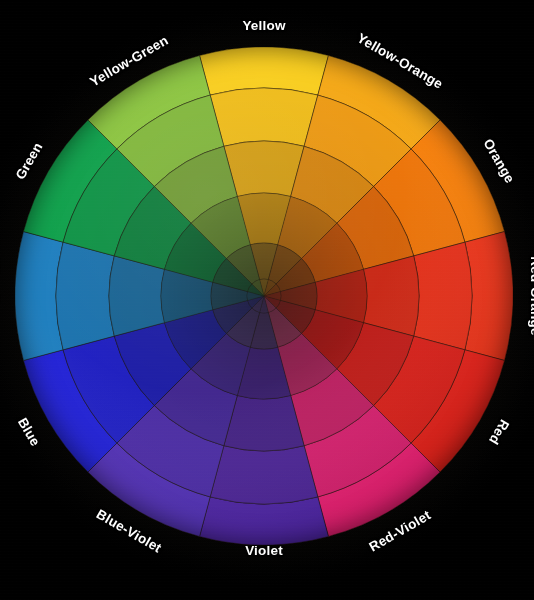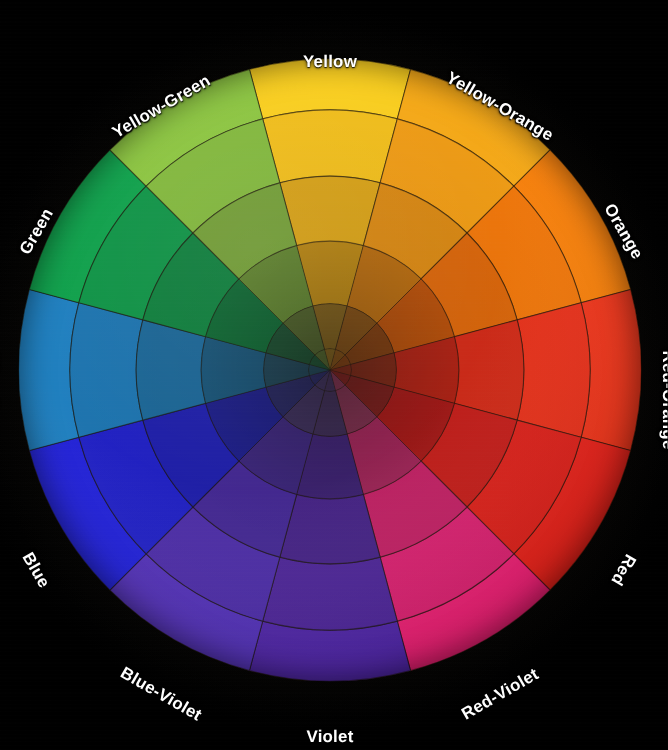--- a/index.html
+++ b/index.html
@@ -35,21 +35,21 @@
     left:0;top:0;
     color:#ffffff;
     font-weight:bold;
     font-size:13.5px;
     letter-spacing:0.2px;
     white-space:nowrap;
     transform-origin:50% 50%;
     text-shadow:0 0 3px rgba(0,0,0,0.95), 0 1px 1px rgba(0,0,0,0.9);
     user-select:none;
   }
-  .lbl-wrap{position:absolute;inset:0;pointer-events:none;margin-top:24px;}
+  .lbl-wrap{position:absolute;inset:0;pointer-events:none;}
   .noise{
     position:absolute;inset:0;pointer-events:none;
     opacity:.16;
     background-image:
       repeating-linear-gradient(0deg, rgba(255,255,255,.03) 0 1px, rgba(0,0,0,0) 1px 3px),
       repeating-linear-gradient(90deg, rgba(255,255,255,.02) 0 1px, rgba(0,0,0,0) 1px 4px);
   }
   .edge-shadow{
     position:absolute;left:15px;top:47px;width:498px;height:498px;border-radius:50%;
     pointer-events:none;
@@ -182,21 +182,21 @@
 
   <div class="edge-shadow"></div>
 
   <div class="lbl-wrap" id="labels">
       <div class="label" style="left: 264px; top: 25px; transform: translate(-50%, -50%) rotate(0deg);">Yellow</div>
       <div class="label" style="left: 399.5px; top: 61.3071px; transform: translate(-50%, -50%) rotate(30deg);">Yellow-Orange</div>
       <div class="label" style="left: 498.693px; top: 160.5px; transform: translate(-50%, -50%) rotate(60deg);">Orange</div>
       <div class="label" style="left: 535px; top: 296px; transform: translate(-50%, -50%) rotate(90deg);">Red-Orange</div>
       <div class="label" style="left: 498.693px; top: 431.5px; transform: translate(-50%, -50%) rotate(120deg);">Red</div>
       <div class="label" style="left: 399.5px; top: 530.693px; transform: translate(-50%, -50%) rotate(330deg);">Red-Violet</div>
-      <div class="label" style="left: 264px; top: 565px; transform: translate(-50%, -50%) rotate(360deg);">Violet</div>
+      <div class="label" style="left: 264px; top: 550px; transform: translate(-50%, -50%) rotate(360deg);">Violet</div>
       <div class="label" style="left: 128.5px; top: 530.693px; transform: translate(-50%, -50%) rotate(390deg);">Blue-Violet</div>
       <div class="label" style="left: 29.3071px; top: 431.5px; transform: translate(-50%, -50%) rotate(420deg);">Blue</div>
       <div class="label" style="left: -7px; top: 296px; transform: translate(-50%, -50%) rotate(450deg);">Blue-Green</div>
       <div class="label" style="left: 29.3071px; top: 160.5px; transform: translate(-50%, -50%) rotate(300deg);">Green</div>
       <div class="label" style="left: 128.5px; top: 61.3071px; transform: translate(-50%, -50%) rotate(330deg);">Yellow-Green</div>
     </div>
 
   <div class="noise"></div>
 </div>
 

